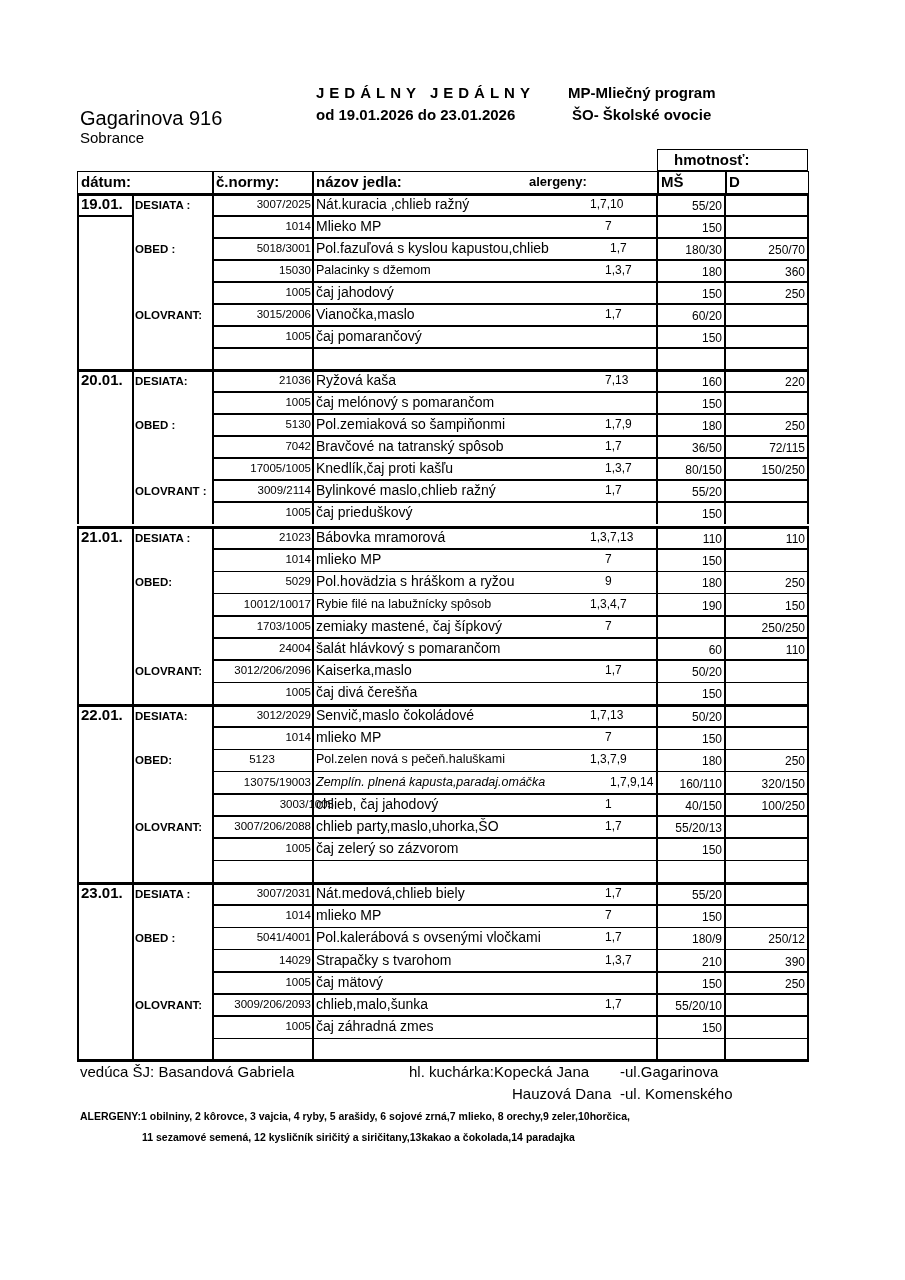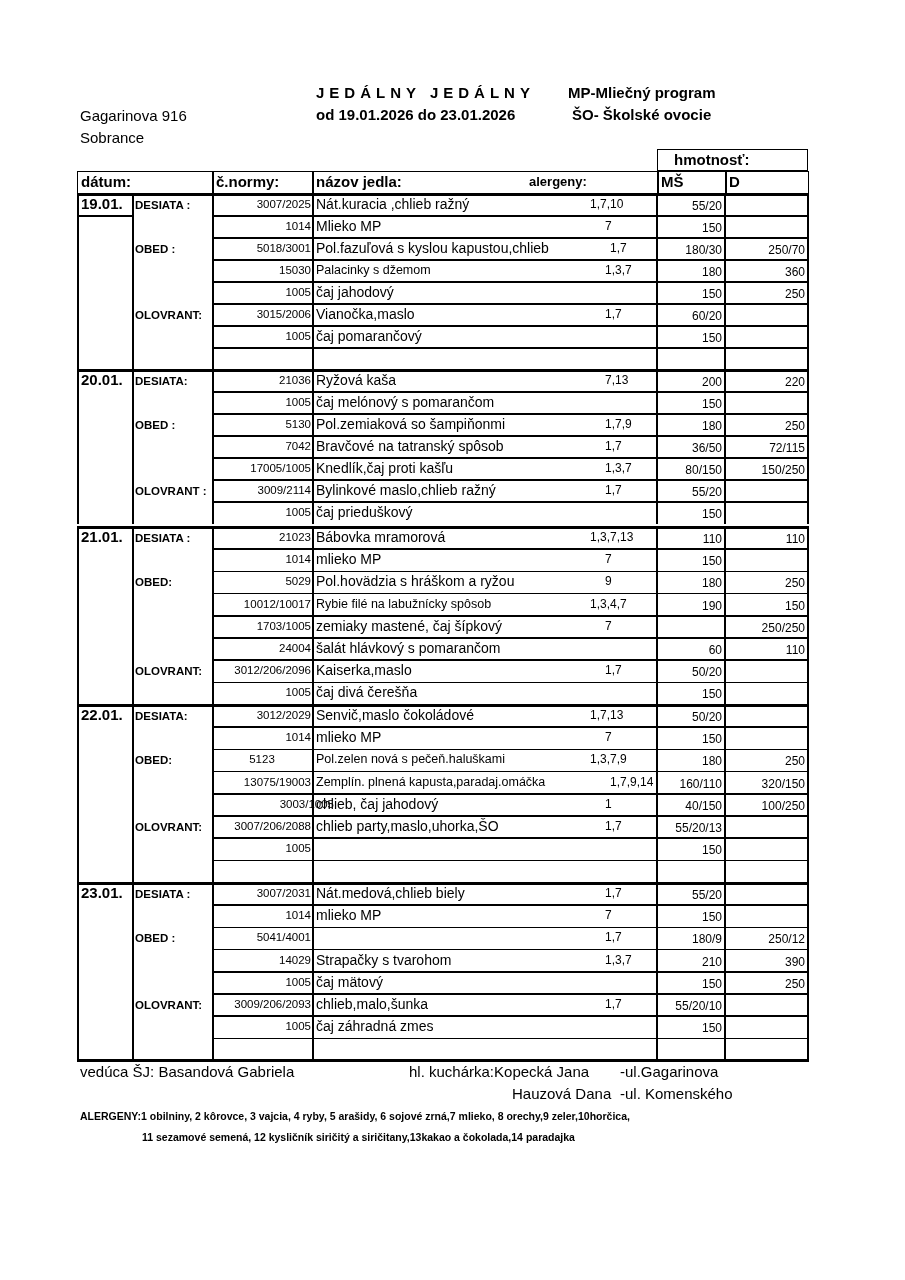--- a/index.html
+++ b/index.html
@@ -2,21 +2,21 @@
 <html><head>
 <meta charset="utf-8">
 <style>
   html, body { margin:0; padding:0; background:#fff; }
   body { width:905px; height:1280px; position:relative; font-family:"Liberation Sans", sans-serif; color:#000; overflow:hidden; }
   .abs { position:absolute; white-space:nowrap; }
   .title { left:316px; top:84px; font-size:15px; font-weight:bold; letter-spacing:5px; }
   .dates { left:316px; top:106px; font-size:15px; font-weight:bold; }
   .mp { left:568px; top:84px; font-size:15px; font-weight:bold; }
   .so { left:572px; top:106px; font-size:15px; font-weight:bold; }
-  .addr1 { left:80px; top:107px; font-size:15px; }
+  .addr1 { left:80px; top:107px; font-size:20px; }
   .addr2 { left:80px; top:129px; font-size:15px; }
 
   .hm-box { position:absolute; left:657px; top:149px; width:151px; height:22px; border:1.5px solid #000; box-sizing:border-box; font-size:15px; font-weight:bold; padding-left:16px; line-height:20px; }
   .hdr { position:absolute; top:171px; height:23px; border:1.5px solid #000; box-sizing:border-box; font-size:15px; font-weight:bold; line-height:20px; padding-left:3px; }
 
   #grid { position:absolute; left:0; top:0; width:905px; height:1280px; }
   .cell { position:absolute; box-sizing:border-box; font-size:12px; line-height:20px; height:22px; overflow:visible; white-space:nowrap; }
   .vline { position:absolute; background:#000; }
   .hline { position:absolute; background:#000; }
   .norm { text-align:right; font-size:11.5px; padding-right:2px; }
@@ -122,21 +122,21 @@
     <div class="vline" style="left: 132.25px; top: 370px; width: 1.5px; height: 154px;"></div>
     <div class="vline" style="left: 212.25px; top: 370px; width: 1.5px; height: 154px;"></div>
     <div class="vline" style="left: 312.25px; top: 370px; width: 1.5px; height: 154px;"></div>
     <div class="vline" style="left: 656.25px; top: 370px; width: 1.5px; height: 154px;"></div>
     <div class="vline" style="left: 724.25px; top: 370px; width: 1.5px; height: 154px;"></div>
     <div class="cell daylabel" style="left: 78px; top: 370px; width: 55px;">20.01.</div>
     <div class="cell meal" style="left: 133px; top: 370px; width: 80px;">DESIATA:</div>
     <div class="cell norm" style="left: 213px; top: 370px; width: 100px;">21036</div>
     <div class="cell name" style="left: 313px; top: 370px; width: 344px;">Ryžová kaša</div>
     <div class="cell alg" style="left: 605px; top: 370px;">7,13</div>
-    <div class="cell ms" style="left: 657px; top: 370px; width: 68px;">200</div>
+    <div class="cell ms" style="left: 657px; top: 370px; width: 68px;">160</div>
     <div class="cell dd" style="left: 725px; top: 370px; width: 83px;">220</div>
     <div class="hline" style="left: 213px; top: 391.25px; width: 595px; height: 1.5px;"></div>
     <div class="cell norm" style="left: 213px; top: 392px; width: 100px;">1005</div>
     <div class="cell name" style="left: 313px; top: 392px; width: 344px;">čaj melónový s pomarančom</div>
     <div class="cell alg" style="left: 605px; top: 392px;"></div>
     <div class="cell ms" style="left: 657px; top: 392px; width: 68px;">150</div>
     <div class="cell dd" style="left: 725px; top: 392px; width: 83px;"></div>
     <div class="hline" style="left: 213px; top: 413.25px; width: 595px; height: 1.5px;"></div>
     <div class="cell meal" style="left: 133px; top: 414px; width: 80px;">OBED :</div>
     <div class="cell norm" style="left: 213px; top: 414px; width: 100px;">5130</div>
@@ -251,39 +251,40 @@
     <div class="cell dd" style="left: 725px; top: 727.2px; width: 83px;"></div>
     <div class="hline" style="left: 213px; top: 748.65px; width: 595px; height: 1.5px;"></div>
     <div class="cell meal" style="left: 133px; top: 749.4px; width: 80px;">OBED:</div>
     <div class="cell norm" style="left: 213px; top: 749.4px; width: 100px; text-align: center;">5123</div>
     <div class="cell name small" style="left: 313px; top: 749.4px; width: 344px;">Pol.zelen nová s pečeň.haluškami</div>
     <div class="cell alg" style="left: 590px; top: 749.4px;">1,3,7,9</div>
     <div class="cell ms" style="left: 657px; top: 749.4px; width: 68px;">180</div>
     <div class="cell dd" style="left: 725px; top: 749.4px; width: 83px;">250</div>
     <div class="hline" style="left: 213px; top: 770.85px; width: 595px; height: 1.5px;"></div>
     <div class="cell norm" style="left: 213px; top: 771.6px; width: 100px;">13075/19003</div>
-    <div class="cell name small" style="left: 313px; top: 771.6px; width: 344px;">Zemplín. plnená kapusta,paradaj.omáčka</div>
+    <div class="cell name small" style="left: 313px; top: 771.6px; width: 344px; font-style: italic;">Zemplín. plnená kapusta,paradaj.omáčka</div>
     <div class="cell alg" style="left: 610px; top: 771.6px;">1,7,9,14</div>
     <div class="cell ms" style="left: 657px; top: 771.6px; width: 68px;">160/110</div>
     <div class="cell dd" style="left: 725px; top: 771.6px; width: 83px;">320/150</div>
     <div class="hline" style="left: 213px; top: 793.05px; width: 595px; height: 1.5px;"></div>
     <div class="cell norm" style="left: 213px; top: 793.8px; width: 123px;">3003/1005</div>
     <div class="cell name" style="left: 313px; top: 793.8px; width: 344px;">chlieb, čaj jahodový</div>
     <div class="cell alg" style="left: 605px; top: 793.8px;">1</div>
     <div class="cell ms" style="left: 657px; top: 793.8px; width: 68px;">40/150</div>
     <div class="cell dd" style="left: 725px; top: 793.8px; width: 83px;">100/250</div>
     <div class="hline" style="left: 213px; top: 815.25px; width: 595px; height: 1.5px;"></div>
     <div class="cell meal" style="left: 133px; top: 816px; width: 80px;">OLOVRANT:</div>
     <div class="cell norm" style="left: 213px; top: 816px; width: 100px;">3007/206/2088</div>
     <div class="cell name" style="left: 313px; top: 816px; width: 344px;">chlieb party,maslo,uhorka,ŠO</div>
     <div class="cell alg" style="left: 605px; top: 816px;">1,7</div>
     <div class="cell ms" style="left: 657px; top: 816px; width: 68px;">55/20/13</div>
     <div class="cell dd" style="left: 725px; top: 816px; width: 83px;"></div>
     <div class="hline" style="left: 213px; top: 837.45px; width: 595px; height: 1.5px;"></div>
     <div class="cell norm" style="left: 213px; top: 838.2px; width: 100px;">1005</div>
+    <div class="cell name" style="left: 313px; top: 838.2px; width: 344px;">čaj zelerý so zázvorom</div>
     <div class="cell alg" style="left: 605px; top: 838.2px;"></div>
     <div class="cell ms" style="left: 657px; top: 838.2px; width: 68px;">150</div>
     <div class="cell dd" style="left: 725px; top: 838.2px; width: 83px;"></div>
     <div class="hline" style="left: 213px; top: 859.65px; width: 595px; height: 1.5px;"></div>
     <div class="cell norm" style="left: 213px; top: 860.4px; width: 100px;"></div>
     <div class="cell name" style="left: 313px; top: 860.4px; width: 344px;"></div>
     <div class="cell alg" style="left: 605px; top: 860.4px;"></div>
     <div class="cell ms" style="left: 657px; top: 860.4px; width: 68px;"></div>
     <div class="cell dd" style="left: 725px; top: 860.4px; width: 83px;"></div>
     <div class="hline" style="left: 77px; top: 881.5px; width: 732px; height: 3px;"></div>
@@ -303,20 +304,21 @@
     <div class="cell dd" style="left: 725px; top: 883px; width: 83px;"></div>
     <div class="hline" style="left: 213px; top: 904.45px; width: 595px; height: 1.5px;"></div>
     <div class="cell norm" style="left: 213px; top: 905.2px; width: 100px;">1014</div>
     <div class="cell name" style="left: 313px; top: 905.2px; width: 344px;"> mlieko  MP</div>
     <div class="cell alg" style="left: 605px; top: 905.2px;">7</div>
     <div class="cell ms" style="left: 657px; top: 905.2px; width: 68px;">150</div>
     <div class="cell dd" style="left: 725px; top: 905.2px; width: 83px;"></div>
     <div class="hline" style="left: 213px; top: 926.65px; width: 595px; height: 1.5px;"></div>
     <div class="cell meal" style="left: 133px; top: 927.4px; width: 80px;">OBED :</div>
     <div class="cell norm" style="left: 213px; top: 927.4px; width: 100px;">5041/4001</div>
+    <div class="cell name" style="left: 313px; top: 927.4px; width: 344px;">Pol.kalerábová s ovsenými vločkami</div>
     <div class="cell alg" style="left: 605px; top: 927.4px;">1,7</div>
     <div class="cell ms" style="left: 657px; top: 927.4px; width: 68px;">180/9</div>
     <div class="cell dd" style="left: 725px; top: 927.4px; width: 83px;">250/12</div>
     <div class="hline" style="left: 213px; top: 948.85px; width: 595px; height: 1.5px;"></div>
     <div class="cell norm" style="left: 213px; top: 949.6px; width: 100px;">14029</div>
     <div class="cell name" style="left: 313px; top: 949.6px; width: 344px;">Strapačky s tvarohom</div>
     <div class="cell alg" style="left: 605px; top: 949.6px;">1,3,7</div>
     <div class="cell ms" style="left: 657px; top: 949.6px; width: 68px;">210</div>
     <div class="cell dd" style="left: 725px; top: 949.6px; width: 83px;">390</div>
     <div class="hline" style="left: 213px; top: 971.05px; width: 595px; height: 1.5px;"></div>

